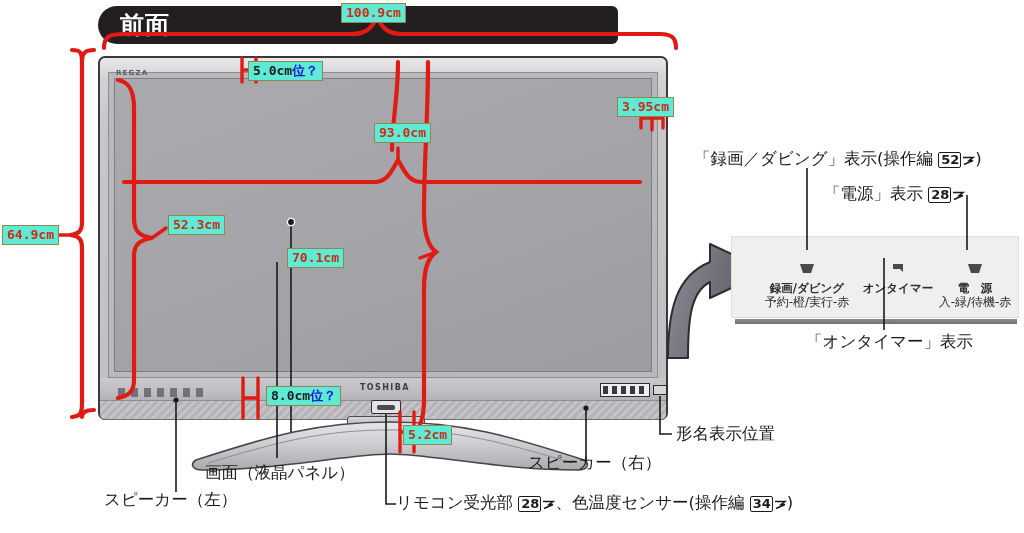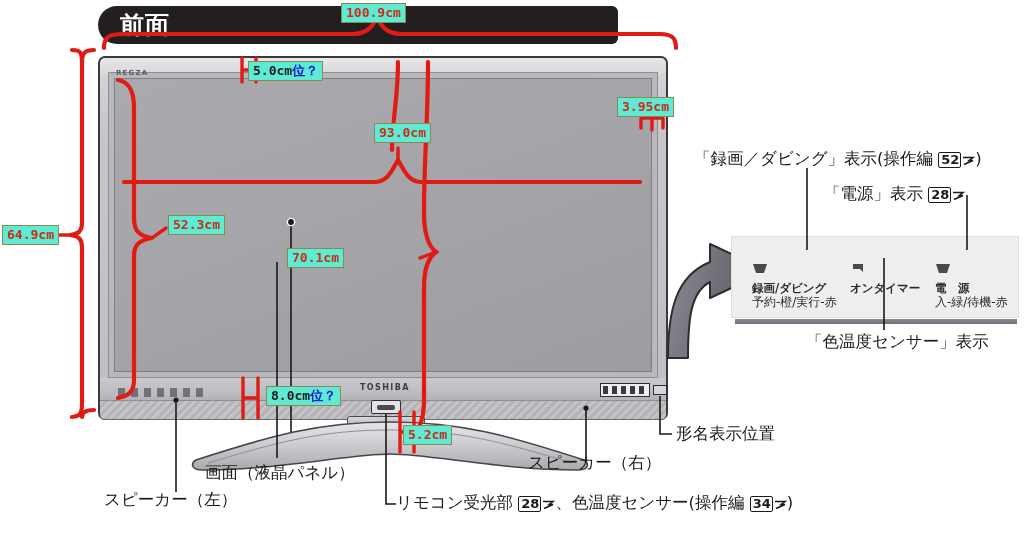--- a/index.html
+++ b/index.html
@@ -107,21 +107,21 @@
   .pgwrap .flag{position:absolute;right:0;top:50%;transform:translateY(-50%);}
   
   #indicator-panel{
     left:731px;top:236px;width:288px;height:82px;
     background:#efeff0;border:1px solid #dedee0;box-sizing:border-box;
   }
   #indicator-underline{
     left:735px;top:319px;width:282px;height:5px;
     background:linear-gradient(180deg,#8b8b93,#6f6f78);
   }
-  .ind-col{position:absolute;color:#2b2b2d;}
+  .ind-col{position:absolute;text-align:center;color:#2b2b2d;}
   .ind-main{font-size:11.5px;font-weight:bold;line-height:15px;white-space:nowrap;}
   .ind-sub{font-size:12px;line-height:12px;white-space:nowrap;}
   .ind-glyph{width:16px;height:11px;margin:0 auto 3px auto;}
 </style>
 </head>
 <body>
 
 <div class="abs" id="header-bar"></div>
 <div class="abs" id="header-title">前面</div>
 
@@ -278,21 +278,21 @@
       </svg></span><span>)</span>
 </div>
 
 <div class="abs callout" style="left:824px;top:183px;">
   <span>「電源」表示 </span><span class="pgwrap"><span class="pg">28</span><svg class="flag" width="13" height="13" viewBox="0 0 13 13">
         <path d="M1,4 L11,4 L7,7 L11,7 L2,11" fill="none" stroke="#1a1a1a" stroke-width="1.4"></path>
       </svg></span>
 </div>
 
 <div class="abs callout" style="left:806px;top:331px;">
-  <div>「色温度センサー」表示</div>
+  <div>「オンタイマー」表示</div>
 </div>
 
 <div class="abs callout" style="left:676px;top:423px;">形名表示位置</div>
 
 <div class="abs callout" style="left:528px;top:452px;">スピーカー（右）</div>
 
 <div class="abs callout" style="left:205px;top:462px;">画面（液晶パネル）</div>
 
 <div class="abs callout" style="left:104px;top:489px;">スピーカー（左）</div>
 

